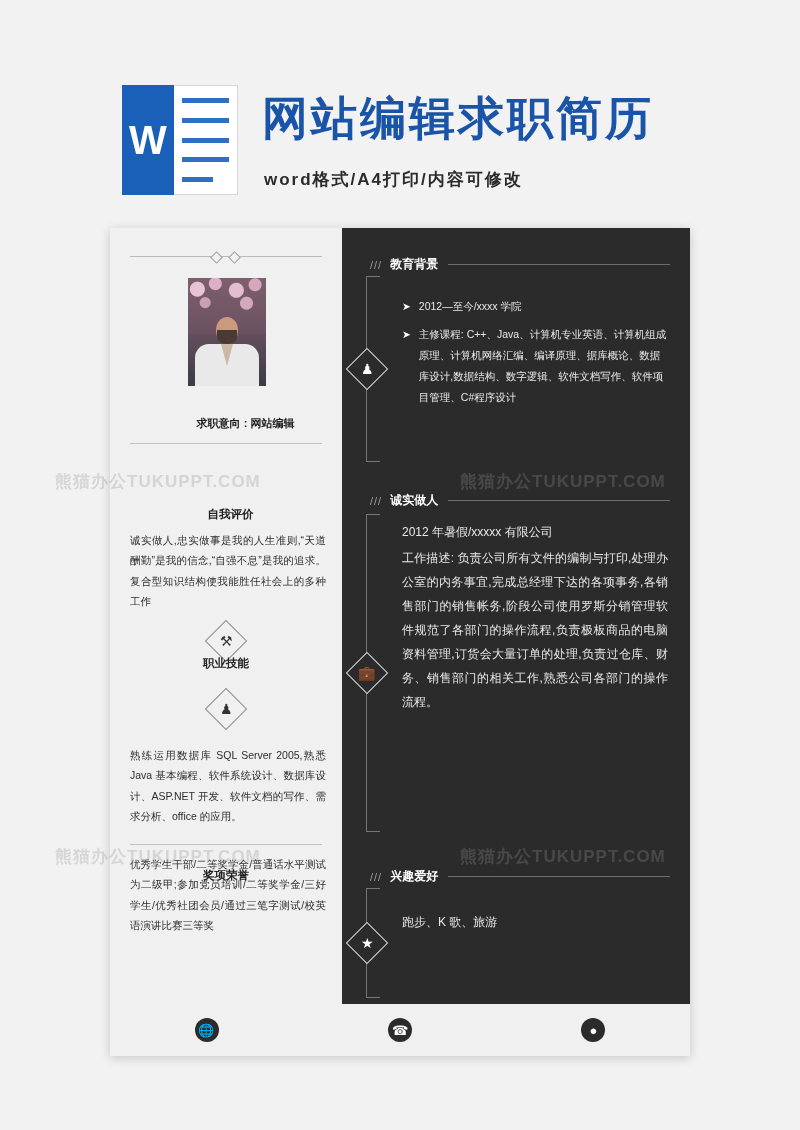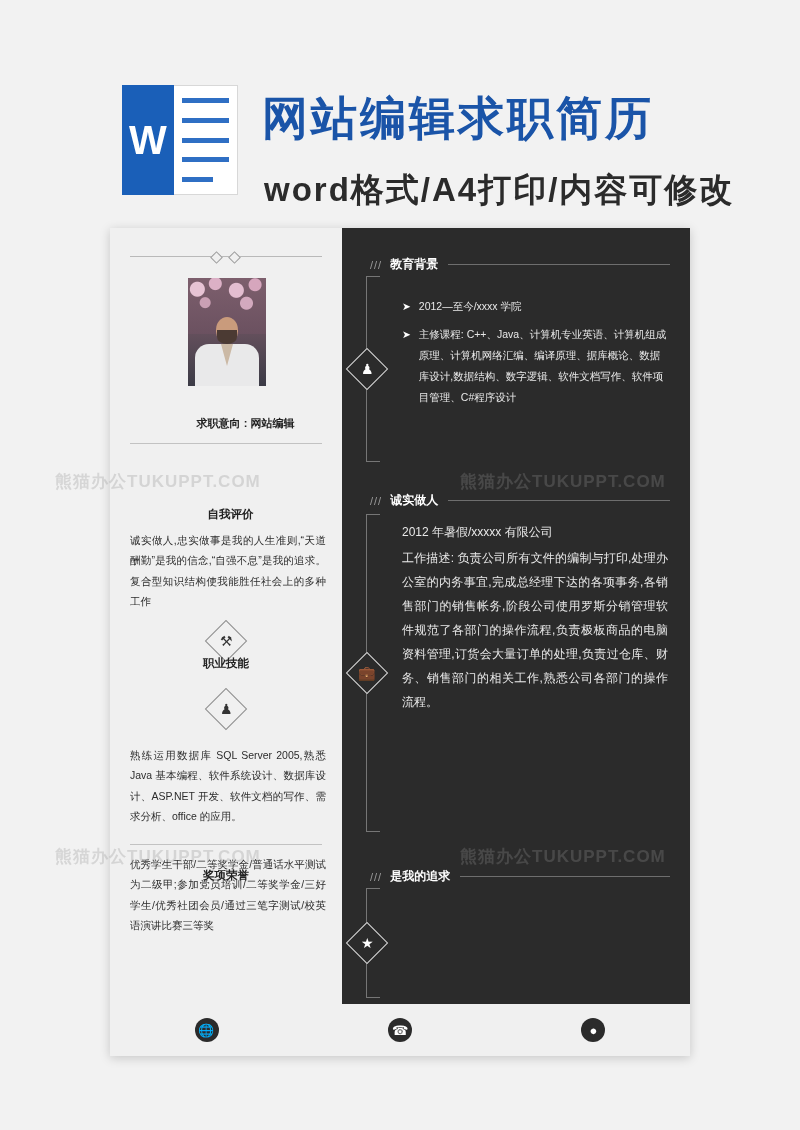--- a/index.html
+++ b/index.html
@@ -67,21 +67,21 @@
     font-size: 46px;
     font-weight: bold;
     color: #1a54a8;
     letter-spacing: 3px;
     white-space: nowrap;
   }
   .header-sub {
     position: absolute;
     left: 264px;
     top: 168px;
-    font-size: 33px;
+    font-size: 17px;
     font-weight: bold;
     color: #2b2b2b;
     letter-spacing: 2px;
     white-space: nowrap;
   }
 
   
   .page {
     position: absolute;
     left: 110px;
@@ -407,27 +407,28 @@
     <div class="rc-bracket" style="left:24px; top:286px; width:14px; height:318px;"></div>
     <div class="diamond dark" style="position:absolute; left:10px; top:430px;">
         <span>💼</span>
       </div>
 
     <div class="body-r" style="left:60px; top:292px; width:266px;">2012 年暑假/xxxxx 有限公司</div>
     <div class="body-r" style="left:60px; top:318px; width:266px;">工作描述:  负责公司所有文件的编制与打印,处理办公室的内务事宜,完成总经理下达的各项事务,各销售部门的销售帐务,阶段公司使用罗斯分销管理软件规范了各部门的操作流程,负责极板商品的电脑资料管理,订货会大量订单的处理,负责过仓库、财务、销售部门的相关工作,熟悉公司各部门的操作流程。</div>
 
     <div class="rc-head" style="top:640px;">
       <span class="slashes">///</span>
-      <span class="rtitle">是我的追求</span>
+      <span class="rtitle">兴趣爱好</span>
       <span class="rline"></span>
     </div>
     <div class="rc-bracket" style="left:24px; top:660px; width:14px; height:110px;"></div>
     <div class="diamond dark" style="position:absolute; left:10px; top:700px;">
         <span>★</span>
       </div>
+    <div class="body-r" style="left:60px; top:682px; width:266px;">跑步、K 歌、旅游</div>
   </div>
 
   <div class="footer-bar">
     <div class="fslot">
       <div class="circ-icon">🌐</div>
     </div>
     <div class="fslot">
       <div class="circ-icon">☎</div>
     </div>
     <div class="fslot">

